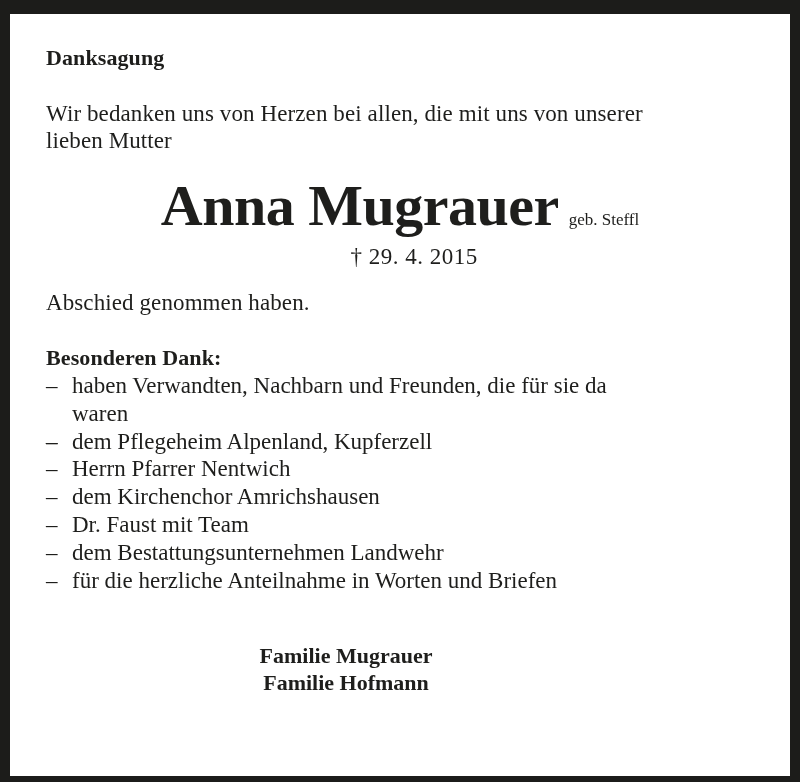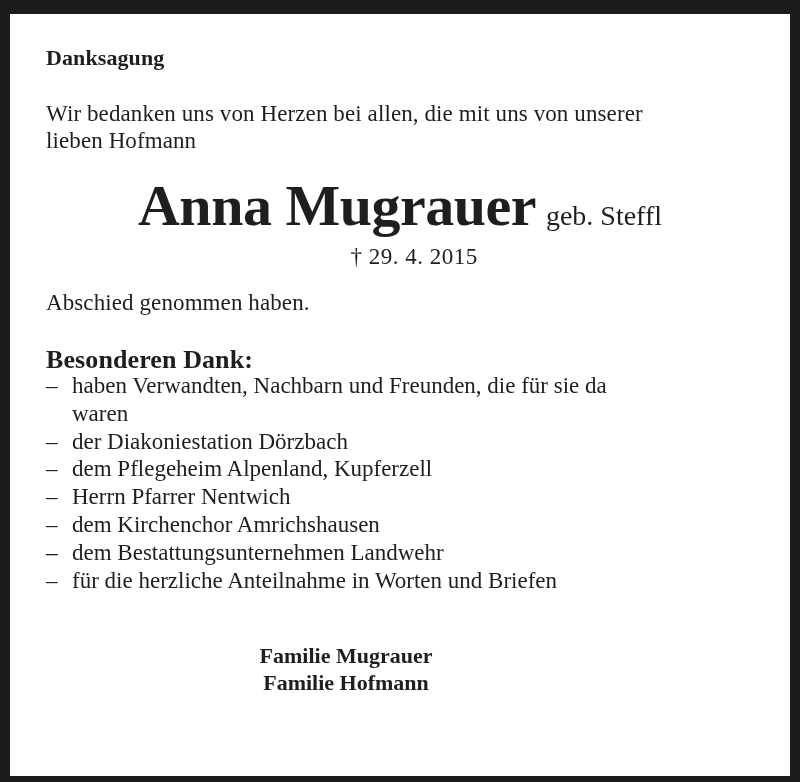--- a/index.html
+++ b/index.html
@@ -27,30 +27,30 @@
       position: absolute; left: 0; width: 780px; top: 158px;
       text-align: center; white-space: nowrap;
     }
     .name {
       font-family: "Liberation Serif", serif;
       font-weight: bold; font-size: 58px; letter-spacing: -0.5px;
       vertical-align: baseline;
     }
     .maiden {
       font-family: "Liberation Serif", serif;
-      font-size: 28px; margin-left: 10px; vertical-align: baseline;
+      font-size: 17px; margin-left: 10px; vertical-align: baseline;
     }
     .death {
       position: absolute; left: 0; width: 780px; top: 230px;
       text-align: center; font-family: "Liberation Serif", serif; font-size: 23px;
       letter-spacing: 0.5px;
       padding-left: 14px;
     }
     .farewell { left: 36px; top: 276px; }
-    .thanks-head { left: 36px; top: 331px; font-size: 26px; }
+    .thanks-head { left: 36px; top: 331px; font-size: 22px; }
     .list { position: absolute; left: 36px; top: 358px; margin: 0; padding: 0; list-style: none; }
     .list li {
       position: relative; padding-left: 26px;
       font-family: "Liberation Serif", serif; font-size: 23px; line-height: 27.8px;
       white-space: nowrap;
     }
     .list .dash { position: absolute; left: 0; top: 0; }
     .sig {
       position: absolute; left: 0; width: 672px; top: 628px;
       text-align: center;
@@ -58,39 +58,39 @@
     }
     .sig div { display: block; }
     .place { left: 36px; top: 699px; }
   </style>
 </head>
 <body>
 
 <div class="card">
   <div class="abs t b heading">Danksagung</div>
   <div class="abs t intro1">Wir bedanken uns von Herzen bei allen, die mit uns von unserer</div>
-  <div class="abs t intro2">lieben Hofmann</div>
+  <div class="abs t intro2">lieben Mutter</div>
 
   <div class="name-row">
     <span class="name">Anna Mugrauer</span><span class="maiden">geb. Steffl</span>
   </div>
   <div class="death">† 29. 4. 2015</div>
 
   <div class="abs t farewell">Abschied genommen haben.</div>
 
   <div class="abs t b thanks-head">Besonderen Dank:</div>
 
   <ul class="list">
     <li><span class="dash">–</span><span>haben Verwandten, Nachbarn und Freunden, die für sie da</span></li>
     <li><span>waren</span></li>
-    <li><span class="dash">–</span><span>der Diakoniestation Dörzbach</span></li>
+    <li><span class="dash">–</span></li>
     <li><span class="dash">–</span><span>dem Pflegeheim Alpenland, Kupferzell</span></li>
     <li><span class="dash">–</span><span>Herrn Pfarrer Nentwich</span></li>
     <li><span class="dash">–</span><span>dem Kirchenchor Amrichshausen</span></li>
-    <li><span class="dash">–</span></li>
+    <li><span class="dash">–</span><span>Dr. Faust mit Team</span></li>
     <li><span class="dash">–</span><span>dem Bestattungsunternehmen Landwehr</span></li>
     <li><span class="dash">–</span><span>für die herzliche Anteilnahme in Worten und Briefen</span></li>
   </ul>
 
   <div class="sig">
     <div>Familie Mugrauer</div>
     <div>Familie Hofmann</div>
   </div>
 
 </div>

